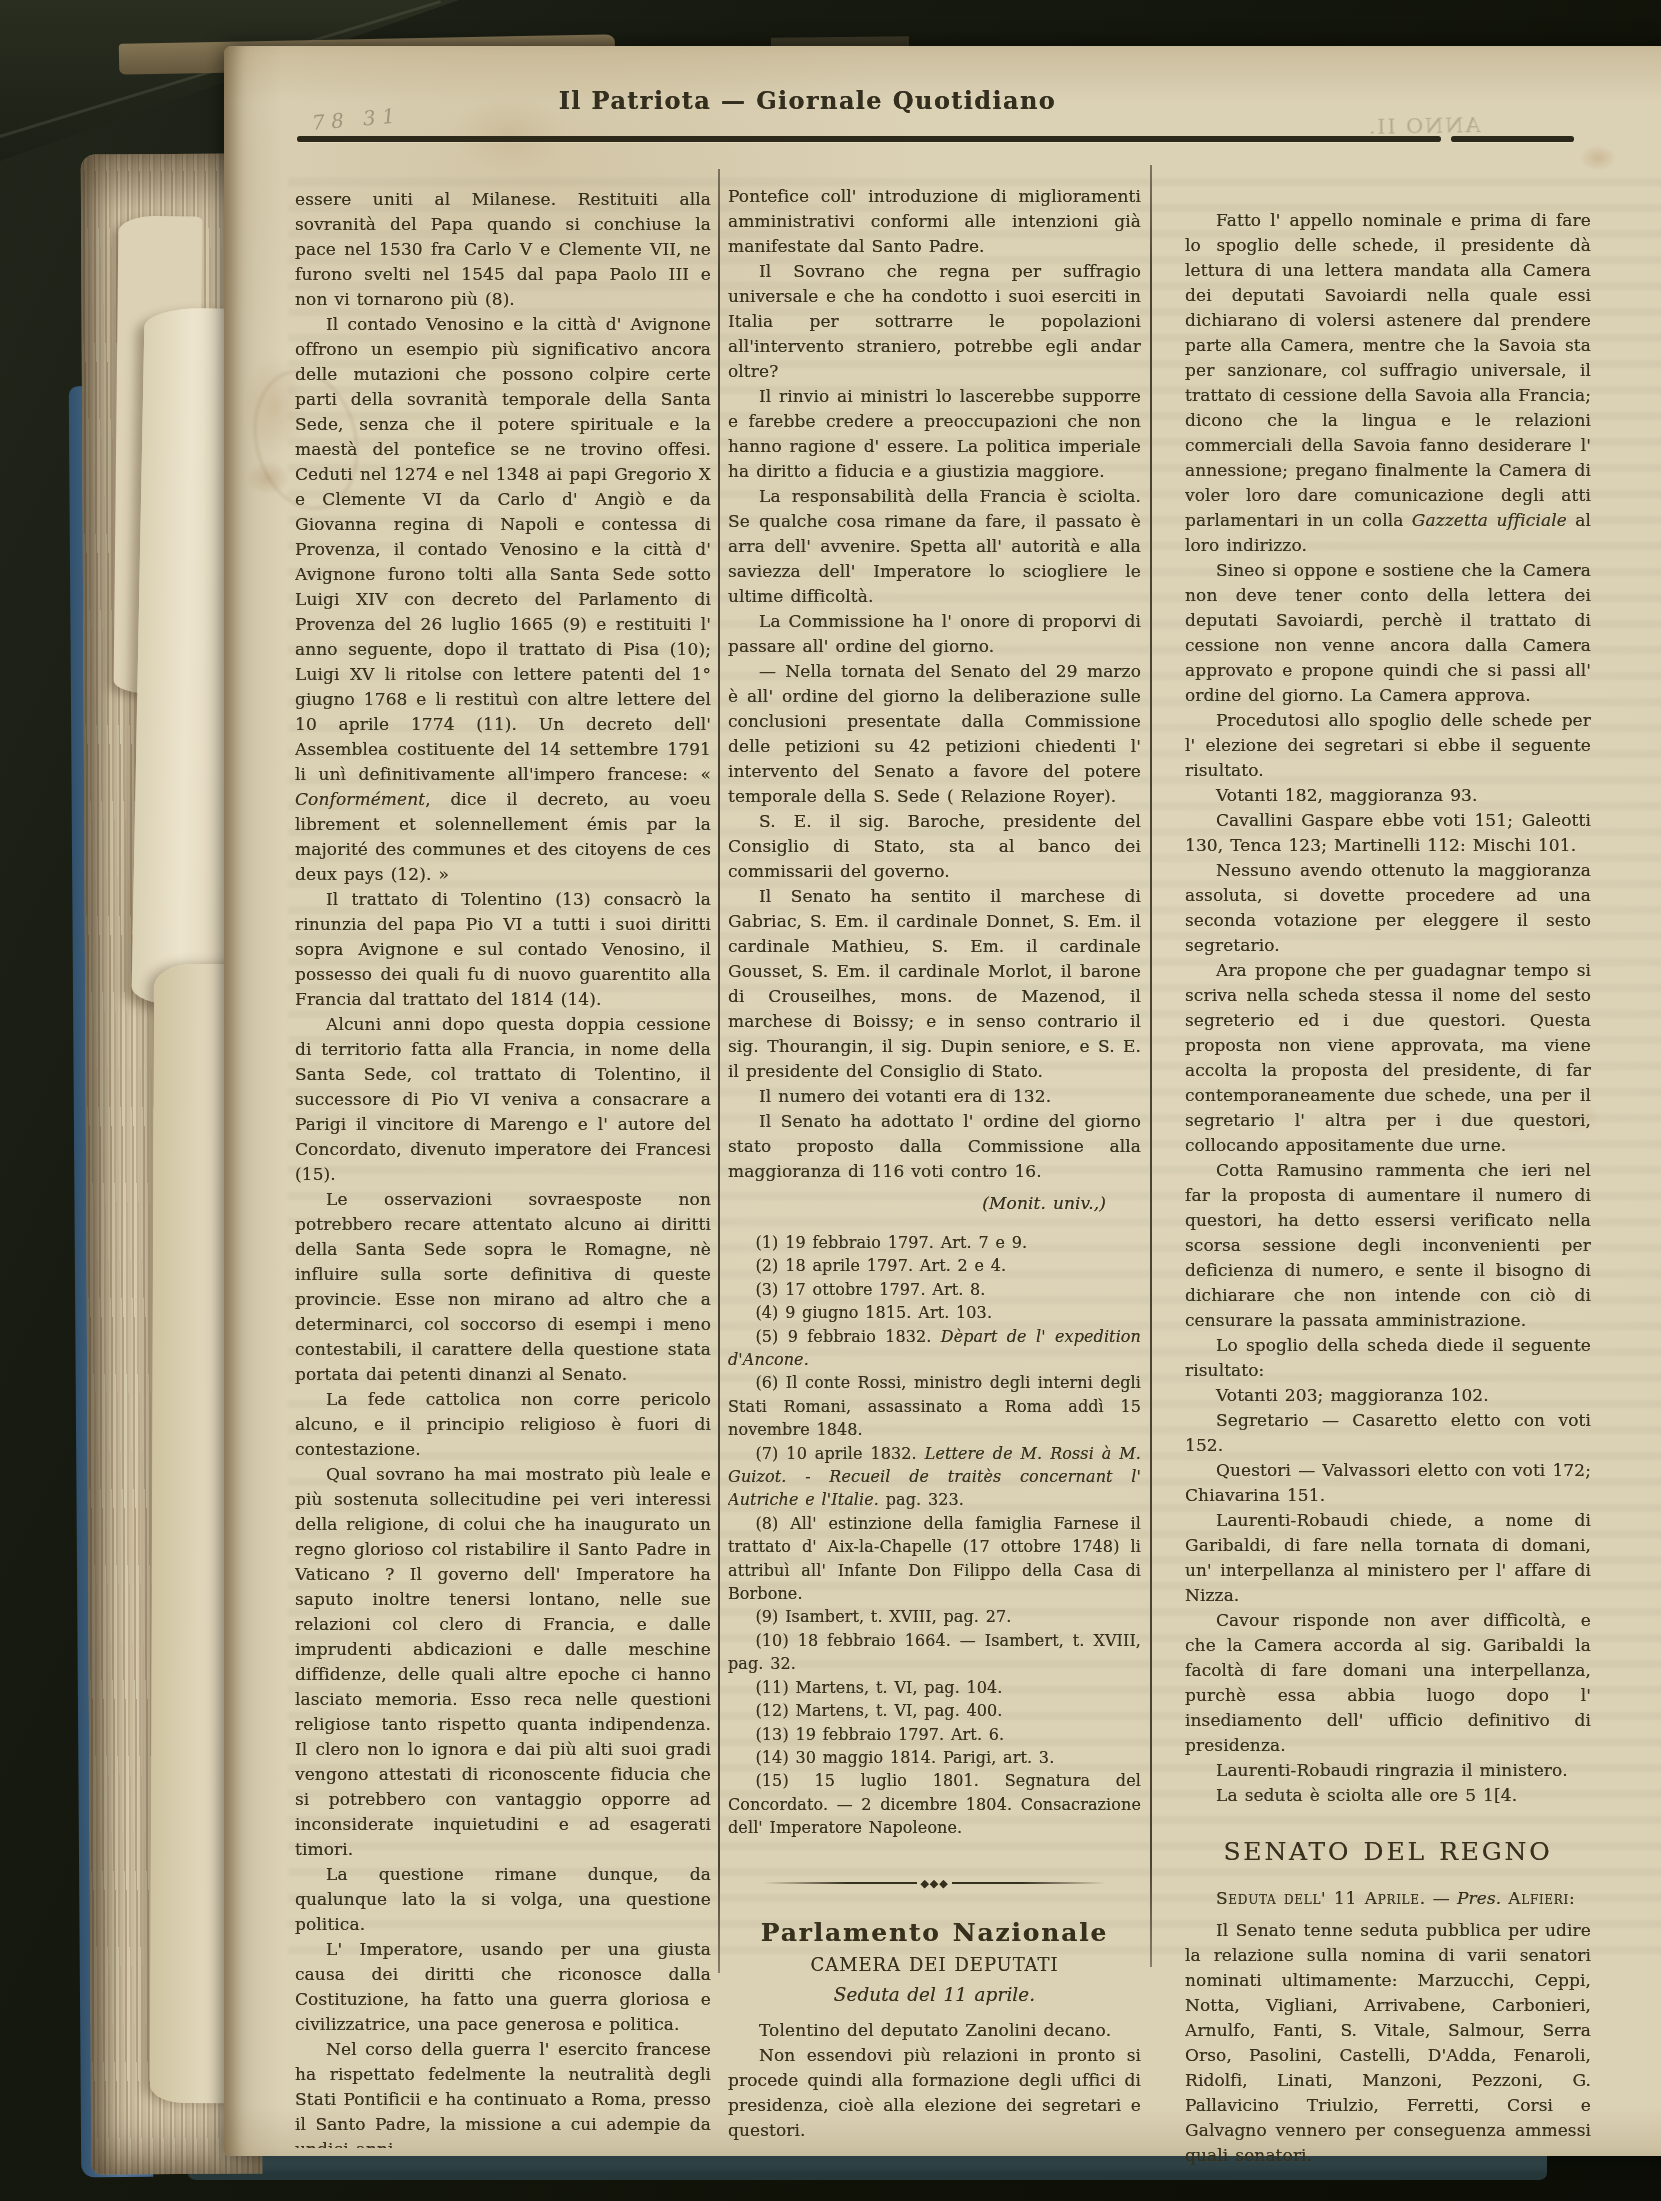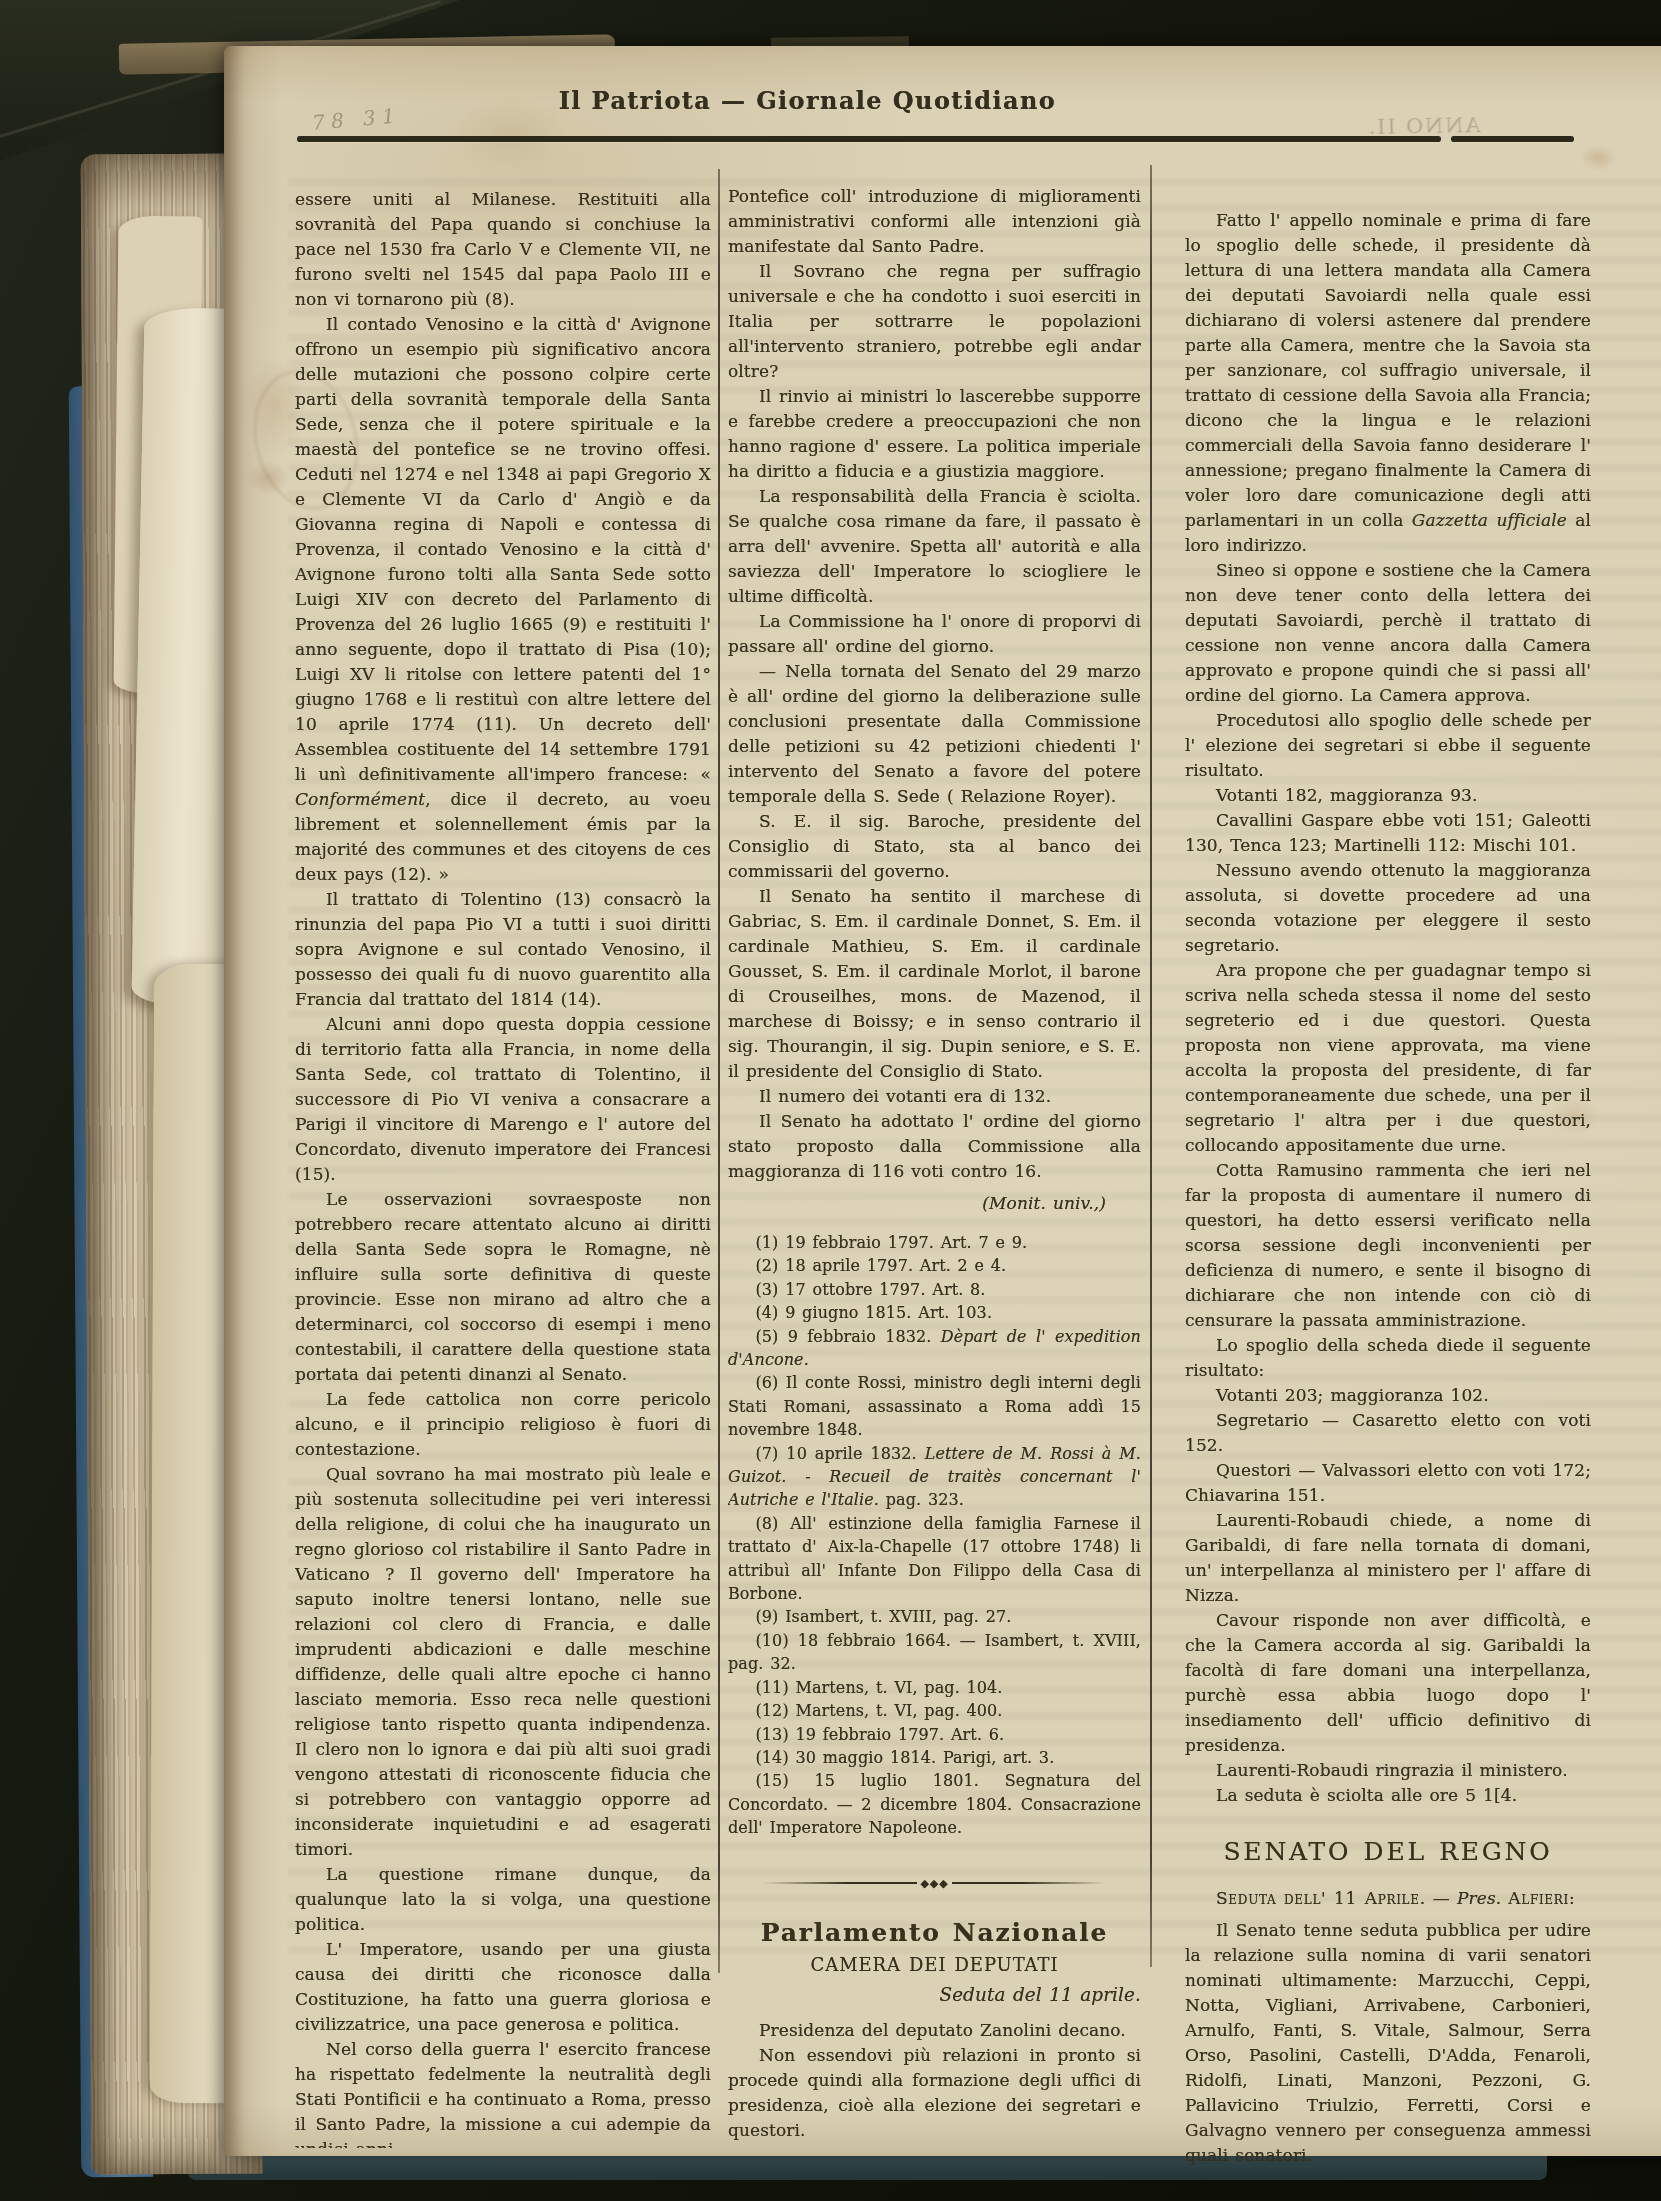--- a/index.html
+++ b/index.html
@@ -93,21 +93,21 @@
   .divider{display:flex;align-items:center;justify-content:center;
     margin:31px 0 24px;color:#34301d;}
   .divider .dl{width:154px;height:2.8px;}
   .divider .dl.l{background:linear-gradient(90deg,transparent,#34301d 55%);}
   .divider .dl.r{background:linear-gradient(270deg,transparent,#34301d 55%);}
   .divider .dg{font-size:11px;letter-spacing:0.9px;margin:0 3.7px;}
   .h-display{margin:5.5px 0 7.3px;text-align:center;text-indent:0;
     font-weight:bold;font-size:25px;letter-spacing:1.8px;}
   .h-caps{margin:1.8px 0 5.5px;text-align:center;text-indent:0;
     font-size:18px;letter-spacing:0.9px;}
-  .h-italic{margin:0 0 11px;text-align:right;text-indent:0;
+  .h-italic{margin:0 0 11px;text-align:center;text-indent:0;
     font-style:italic;font-size:18.4px;}
   .h-caps-lg{margin:31px 0 22px;text-align:center;text-indent:0;
     font-size:25px;letter-spacing:2.8px;}
   .sc-line{margin:0 0 7.3px;text-indent:31px;}
   .it{font-style:italic;}
   .sc{font-variant:small-caps;letter-spacing:0.7px;}
 </style>
 </head>
 <body>
 
@@ -175,21 +175,21 @@
       <p class="para fn"><span>(14) 30 maggio 1814. Parigi, art. 3.</span></p>
       <p class="para fn"><span>(15) 15 luglio 1801. Segnatura del Concordato. — 2 dicembre 1804. Consacrazione dell' Imperatore Napoleone.</span></p>
       <div class="divider">
         <span class="dl l"></span>
         <span class="dg">◆◆◆</span>
         <span class="dl r"></span>
       </div>
       <p class="para h-display"><span>Parlamento Nazionale</span></p>
       <p class="para h-caps"><span>CAMERA DEI DEPUTATI</span></p>
       <p class="para h-italic"><span>Seduta del 11 aprile.</span></p>
-      <p class="para"><span>Presidenza del deputato Zanolini decano.</span></p>
+      <p class="para"><span>Tolentino del deputato Zanolini decano.</span></p>
       <p class="para"><span>Non essendovi più relazioni in pronto si procede quindi alla formazione degli uffici di presidenza, cioè alla elezione dei segretari e questori.</span></p>
     </div>
   <div class="col c3">
       <p class="para"><span>Fatto l' appello nominale e prima di fare lo spoglio delle schede, il presidente dà lettura di una lettera mandata alla Camera dei deputati Savoiardi nella quale essi dichiarano di volersi astenere dal prendere parte alla Camera, mentre che la Savoia sta per sanzionare, col suffragio universale, il trattato di cessione della Savoia alla Francia; dicono che la lingua e le relazioni commerciali della Savoia fanno desiderare l' annessione; pregano finalmente la Camera di voler loro dare comunicazione degli atti parlamentari in un colla </span><span class="it">Gazzetta ufficiale</span><span> al loro indirizzo.</span></p>
       <p class="para"><span>Sineo si oppone e sostiene che la Camera non deve tener conto della lettera dei deputati Savoiardi, perchè il trattato di cessione non venne ancora dalla Camera approvato e propone quindi che si passi all' ordine del giorno. La Camera approva.</span></p>
       <p class="para"><span>Procedutosi allo spoglio delle schede per l' elezione dei segretari si ebbe il seguente risultato.</span></p>
       <p class="para"><span>Votanti 182, maggioranza 93.</span></p>
       <p class="para"><span>Cavallini Gaspare ebbe voti 151; Galeotti 130, Tenca 123; Martinelli 112: Mischi 101.</span></p>
       <p class="para"><span>Nessuno avendo ottenuto la maggioranza assoluta, si dovette procedere ad una seconda votazione per eleggere il sesto segretario.</span></p>
       <p class="para"><span>Ara propone che per guadagnar tempo si scriva nella scheda stessa il nome del sesto segreterio ed i due questori. Questa proposta non viene approvata, ma viene accolta la proposta del presidente, di far contemporaneamente due schede, una per il segretario l' altra per i due questori, collocando appositamente due urne.</span></p>

